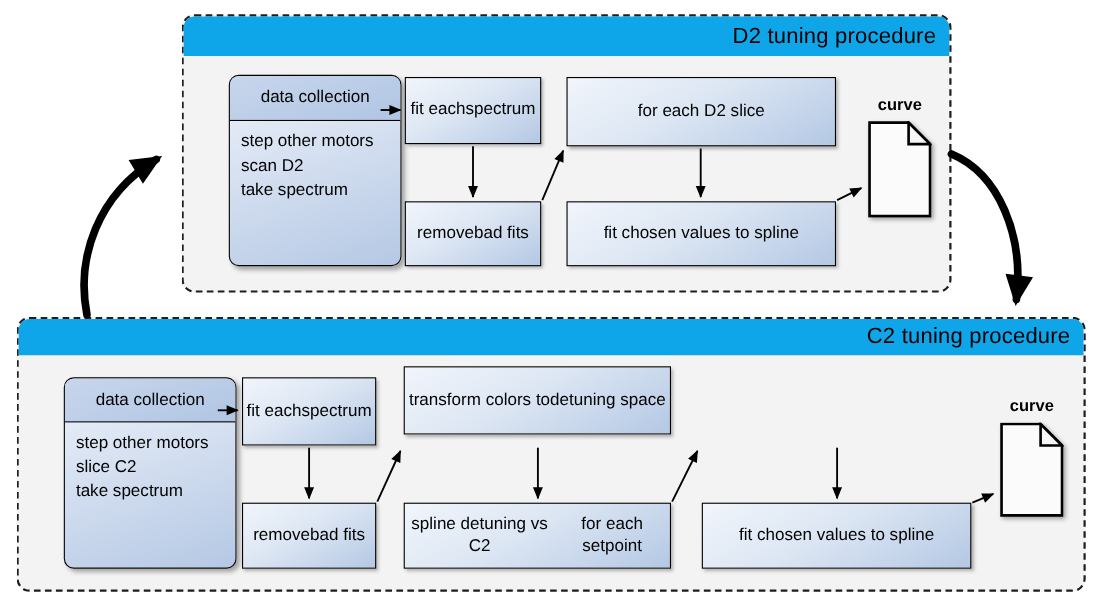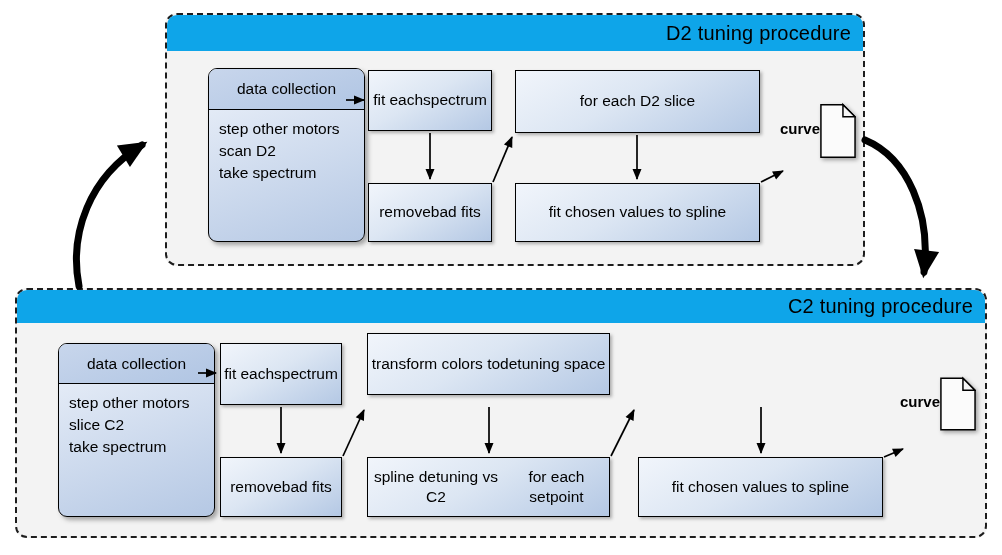--- a/index.html
+++ b/index.html
@@ -26,21 +26,21 @@
              border-radius:9px; overflow:hidden;
              background:linear-gradient(160deg,#edf2fa 0%,#b5c8e4 100%);
              box-shadow:3px 3px 4px rgba(90,90,90,.5);margin-left:20px; }
   .datacol-header { box-sizing:border-box; border-bottom:1.8px solid #000;
                     background:linear-gradient(160deg,#c8d6ec 0%,#b0c5e3 100%);
                     display:flex; align-items:center; justify-content:center;
                     font-size:15.5px; }
   .datacol-body { padding:8px 4px 0 10px; font-size:15.5px; line-height:1.43; text-align:left; }
 
   
-  .doc-group { position:absolute; display:flex; align-items:center; }
+  .doc-group { position:absolute; display:flex; flex-direction:column; align-items:center; }
   .doc-label { font-weight:bold; font-size:15px; margin-bottom:6px; }
   .doc-icon { filter:drop-shadow(2.5px 2.5px 2px rgba(0,0,0,.35)); }
 
   
   .arrows { position:absolute; left:0; top:0; z-index:6; pointer-events:none; }
 
   
   #d2-proc   { left:165px; top:13px;  width:700px; height:253px; }
   #d2-band   { height:36px; }
   #d2-datacol{ left:21px;  top:53px;  width:157px; height:174px; }

